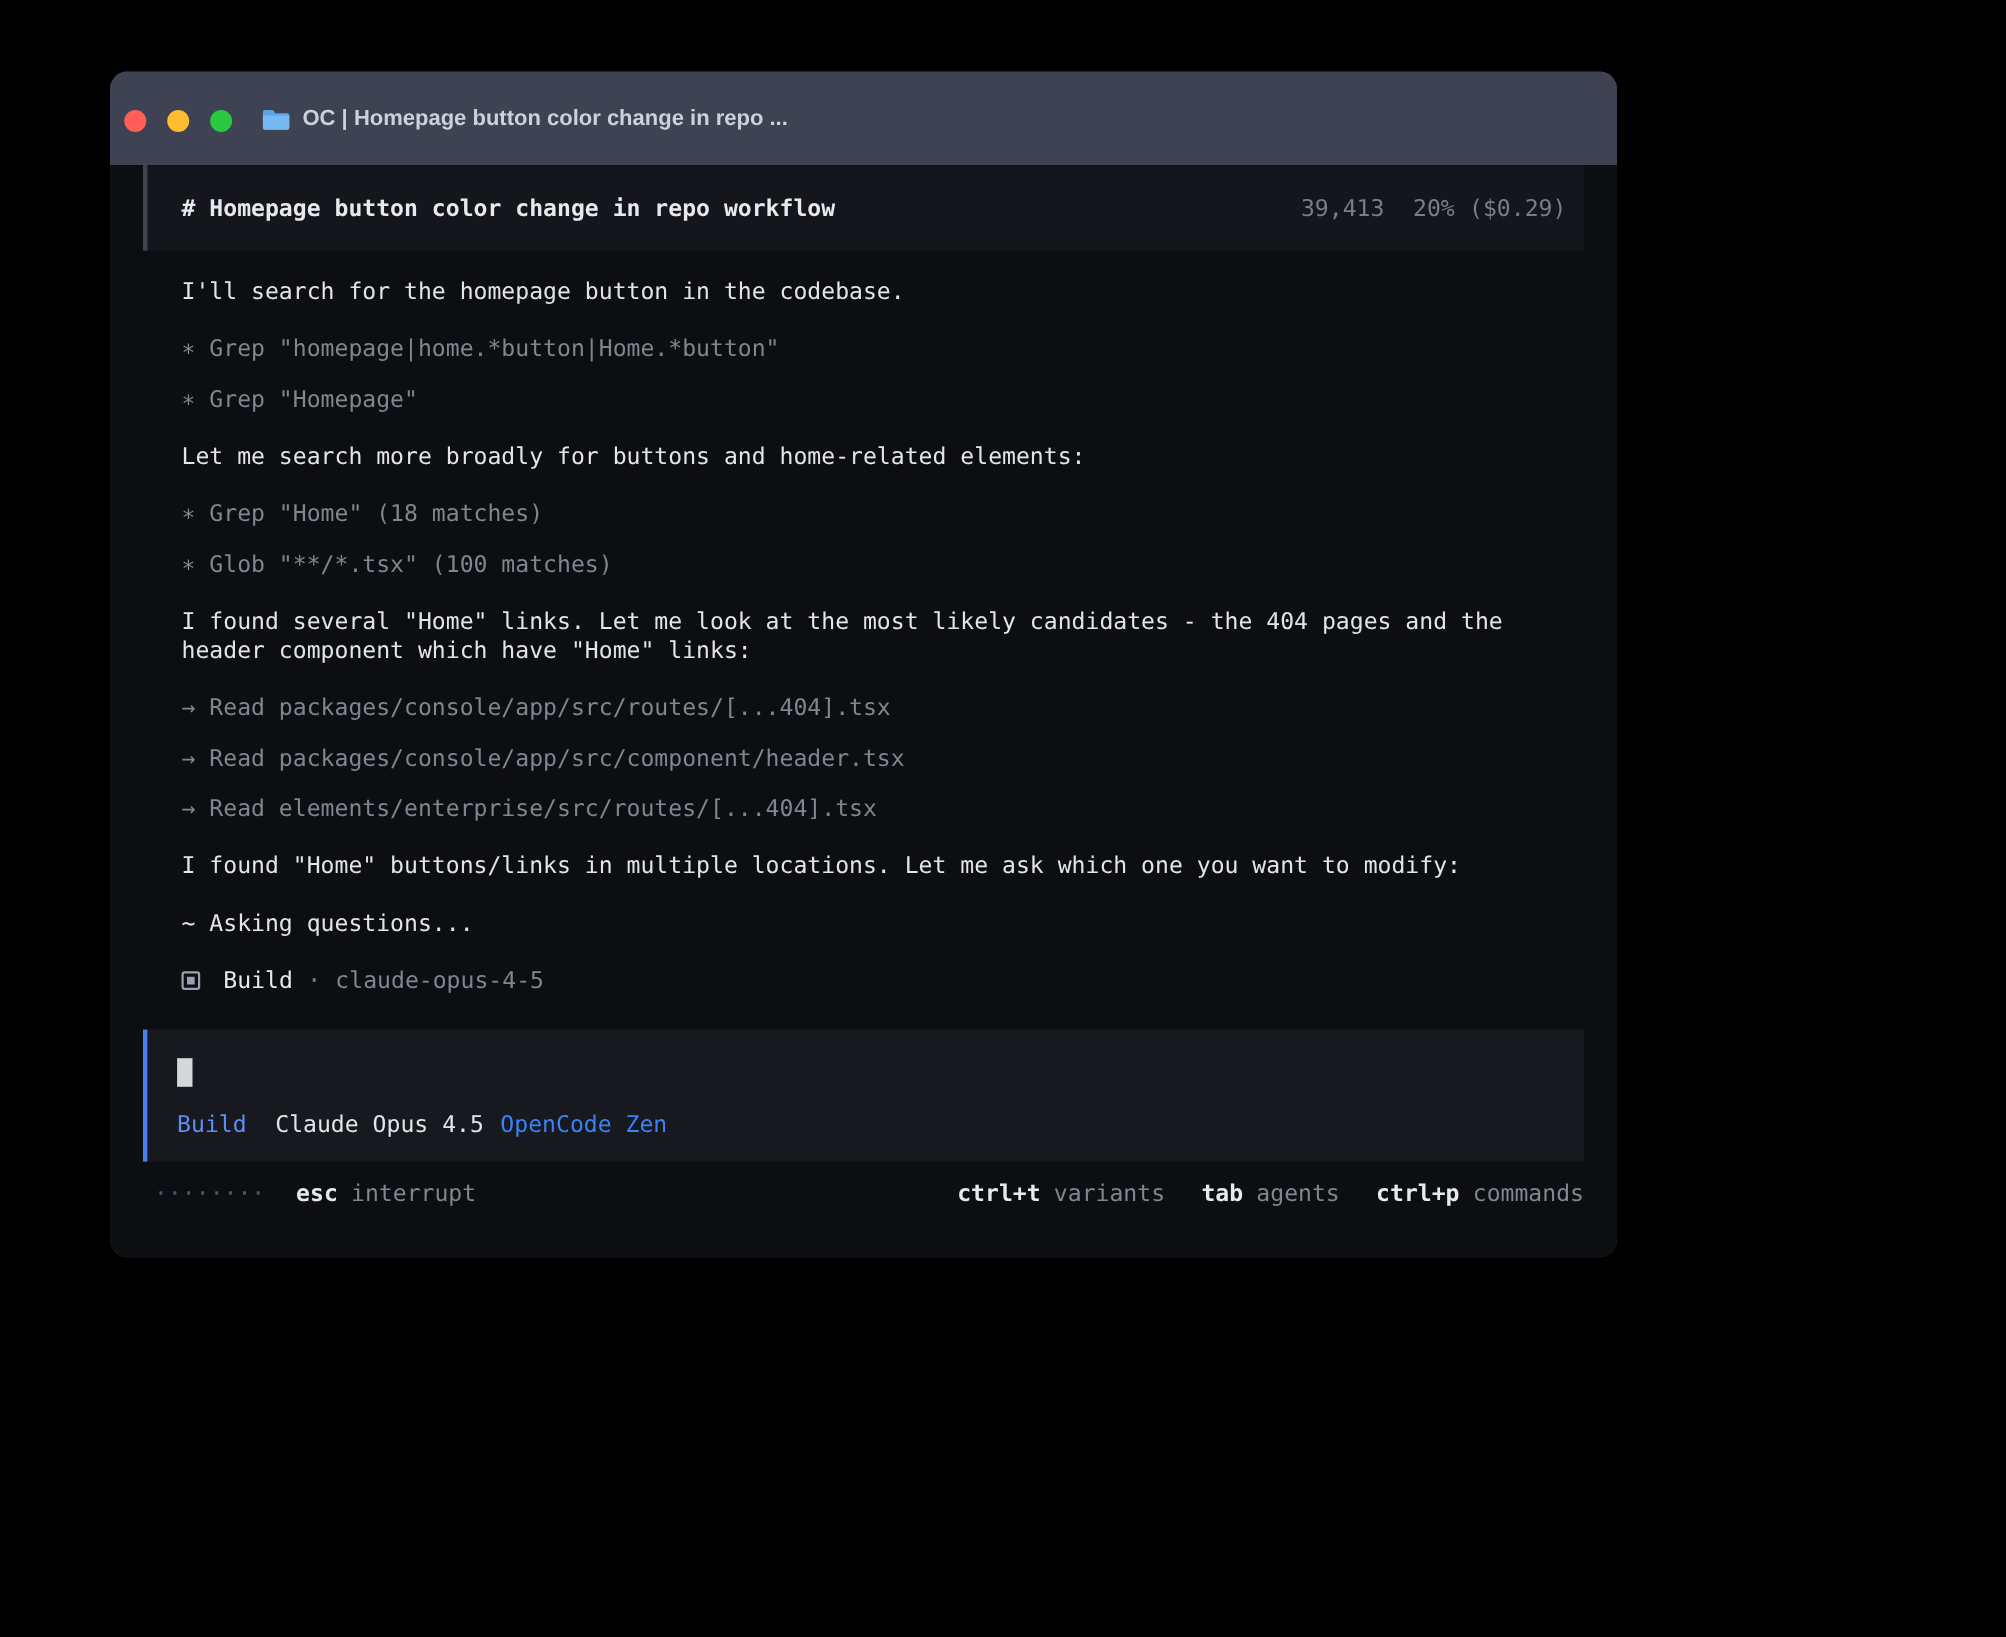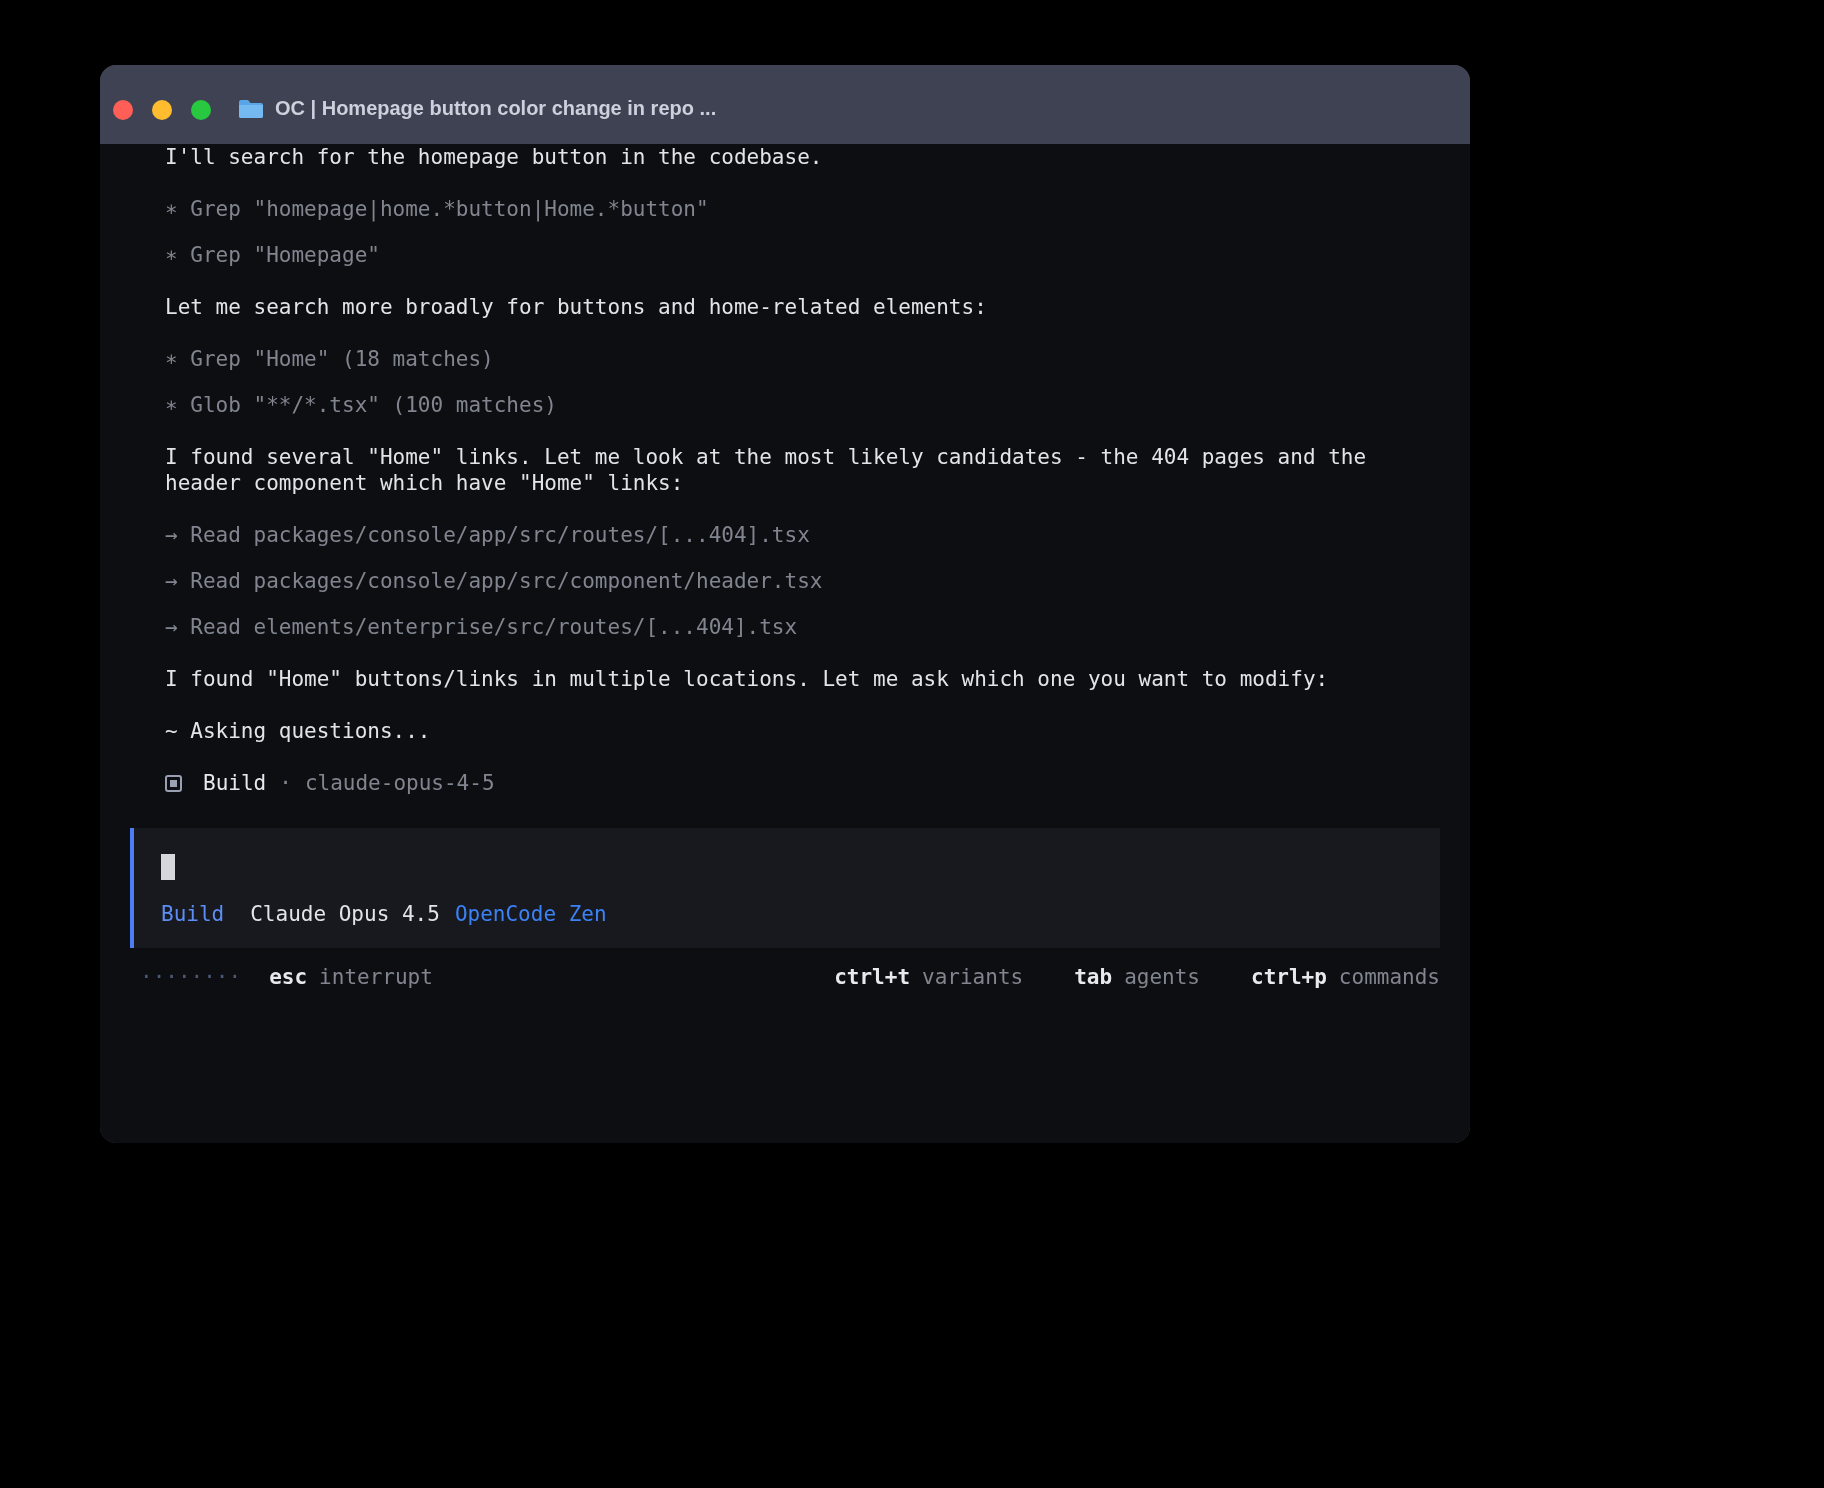--- a/index.html
+++ b/index.html
@@ -116,21 +116,21 @@
     margin-top: 16px;
     display: flex; align-items: center; justify-content: space-between;
     padding-left: 10px;
     white-space: nowrap;
   }
   .status-left { display: flex; align-items: center; }
   .status-dots { color: #4a5878; letter-spacing: 0px; margin-right: 28px; }
   .key { color: #e7e9ee; font-weight: 700; }
   .key-label { color: #80858f; margin-left: 12px; }
   .status-right { display: flex; align-items: center; }
-  .shortcut { display: flex; align-items: center; margin-left: 51px; }
+  .shortcut { display: flex; align-items: center; margin-left: 33px; }
   .shortcut:first-child { margin-left: 0; }
 </style>
 </head>
 <body>
 
 <div class="stage">
   <div class="window">
 
     <div class="titlebar">
       <div class="traffic">
@@ -142,20 +142,24 @@
         <svg width="26" height="22" viewBox="0 0 26 22">
           <path d="M1 4 a2 2 0 0 1 2-2 h7 l2.5 3 H23 a2 2 0 0 1 2 2 v11 a2 2 0 0 1-2 2 H3 a2 2 0 0 1-2-2 Z" fill="#58a6e8"></path>
           <path d="M1 7 H25 V18 a2 2 0 0 1-2 2 H3 a2 2 0 0 1-2-2 Z" fill="#74b9f0"></path>
         </svg>
       </span>
       <span class="titlebar-title">OC | Homepage button color change in repo ...</span>
     </div>
 
     <div class="term">
 
+      <div class="session-header">
+        <span class="session-title"># Homepage button color change in repo workflow</span>
+        <span class="session-stats"><span>39,413</span><span class="gap2"></span><span>20%</span><span class="gap1"></span><span>($0.29)</span></span>
+      </div>
 
 
       <div class="conversation">
 
         <div class="group">
           <div class="line txt">I'll search for the homepage button in the codebase.</div>
         </div>
 
         <div class="group">
           <div class="line tool">∗ Grep "homepage|home.*button|Home.*button"</div>

